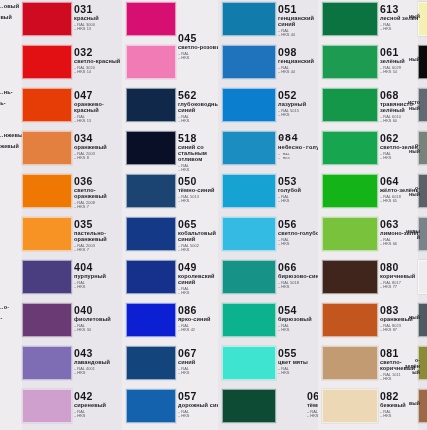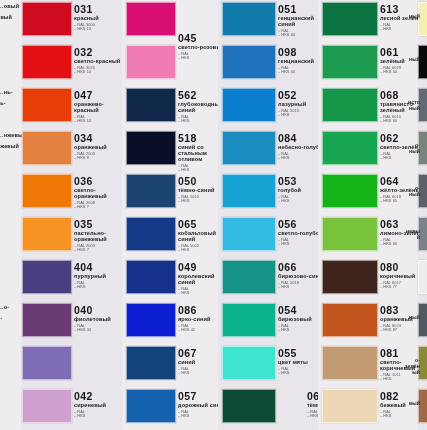--- a/index.html
+++ b/index.html
@@ -155,20 +155,26 @@
       <div class="ref">HKS</div>
     </div>
     <div class="swatch" title="040 фиолетовый" style="left: 22px; width: 50px; top: 303px; height: 34px; background: rgb(105, 58, 115);"></div>
     <div class="label" style="left: 74px; width: 60px; top: 305px;">
       <div class="code">040</div>
       <div class="cname">фиолетовый</div>
       <div class="ref">RAL</div>
       <div class="ref">HKS 34</div>
     </div>
     <div class="swatch" title="043 лавандовый" style="left: 22px; width: 50px; top: 346px; height: 34px; background: rgb(126, 108, 181);"></div>
+    <div class="label" style="left: 74px; width: 60px; top: 348px;">
+      <div class="code">043</div>
+      <div class="cname">лавандовый</div>
+      <div class="ref">RAL 4001</div>
+      <div class="ref">HKS</div>
+    </div>
     <div class="swatch" title="042 сиреневый" style="left: 22px; width: 50px; top: 389px; height: 34px; background: rgb(207, 160, 206);"></div>
     <div class="label" style="left: 74px; width: 60px; top: 391px;">
       <div class="code">042</div>
       <div class="cname">сиреневый</div>
       <div class="ref">RAL</div>
       <div class="ref">HKS</div>
     </div>
     <div class="colband" style="left: 122px; width: 96px;"></div>
     <div class="swatch" title="041 малиновый" style="left: 126px; width: 50px; top: 2px; height: 34px; background: rgb(216, 15, 114);"></div>
     <div class="swatch" title="045 светло-розовый" style="left: 126px; width: 50px; top: 45px; height: 34px; background: rgb(240, 123, 181);"></div>
@@ -250,21 +256,21 @@
       <div class="ref">HKS 44</div>
     </div>
     <div class="swatch" title="052 лазурный" style="left: 222px; width: 54px; top: 88px; height: 34px; background: rgb(11, 127, 206);"></div>
     <div class="label" style="left: 278px; width: 60px; top: 90px;">
       <div class="code">052</div>
       <div class="cname">лазурный</div>
       <div class="ref">RAL 5015</div>
       <div class="ref">HKS</div>
     </div>
     <div class="swatch" title="084 небесно-голубой" style="left: 222px; width: 54px; top: 131px; height: 34px; background: rgb(27, 141, 192);"></div>
-    <div class="label" style="left: 278px; width: 60px; top: 133px;">
+    <div class="label" style="left: 278px; width: 60px; top: 133px; font-family: Liberation Mono, monospace;">
       <div class="code">084</div>
       <div class="cname">небесно-голубой</div>
       <div class="ref">RAL</div>
       <div class="ref">HKS</div>
     </div>
     <div class="swatch" title="053 голубой" style="left: 222px; width: 54px; top: 174px; height: 34px; background: rgb(23, 162, 212);"></div>
     <div class="label" style="left: 278px; width: 60px; top: 176px;">
       <div class="code">053</div>
       <div class="cname">голубой</div>
       <div class="ref">RAL</div>

